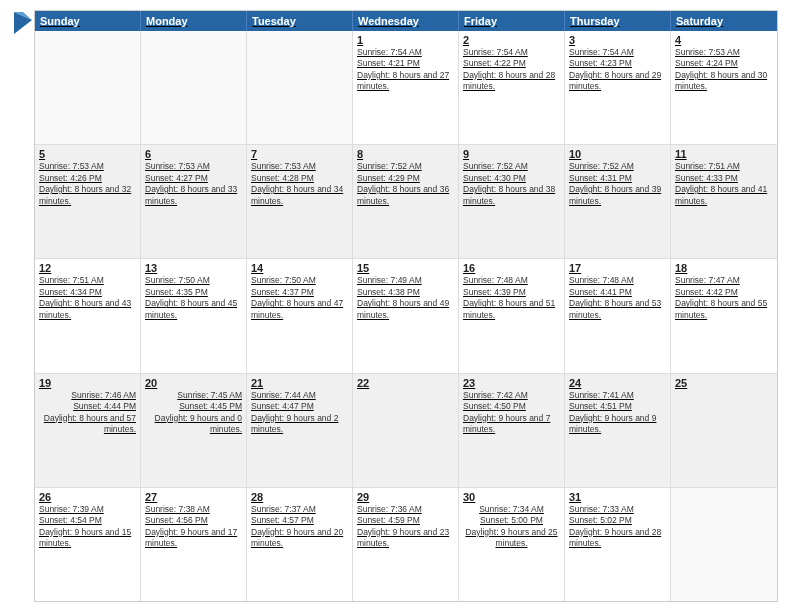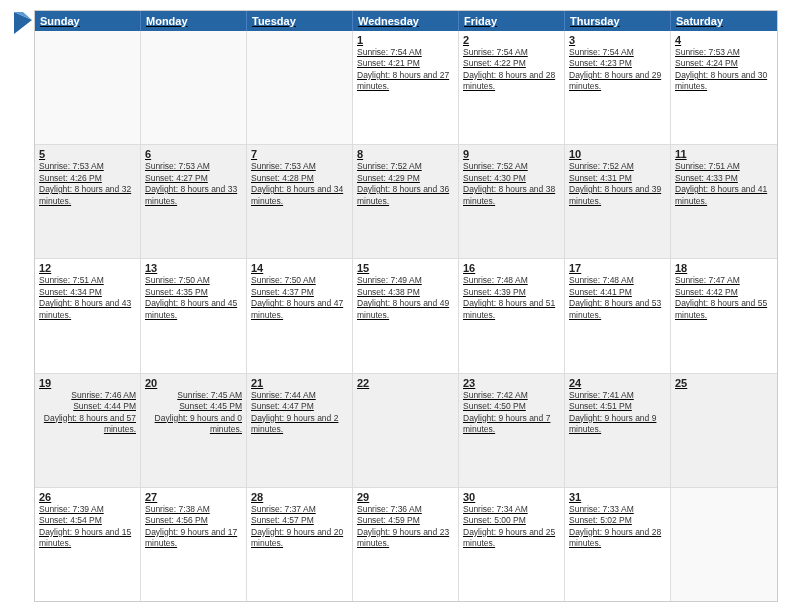--- a/index.html
+++ b/index.html
@@ -322,21 +322,21 @@
 Daylight: 9 hours and 20 minutes.</div>
           </div>
           <div class="cal-cell">
             <div class="day-number">29</div>
             <div class="cell-text" style="white-space: pre-line;">Sunrise: 7:36 AM
 Sunset: 4:59 PM
 Daylight: 9 hours and 23 minutes.</div>
           </div>
           <div class="cal-cell">
             <div class="day-number">30</div>
-            <div class="cell-text" style="white-space: pre-line;">Sunrise: 7:34 AM
+            <div class="cell-text" style="white-space: pre-line; text-align: center;">Sunrise: 7:34 AM
 Sunset: 5:00 PM
 Daylight: 9 hours and 25 minutes.</div>
           </div>
           <div class="cal-cell">
             <div class="day-number">31</div>
             <div class="cell-text" style="white-space: pre-line;">Sunrise: 7:33 AM
 Sunset: 5:02 PM
 Daylight: 9 hours and 28 minutes.</div>
           </div>
           <div class="cal-cell empty"></div>

